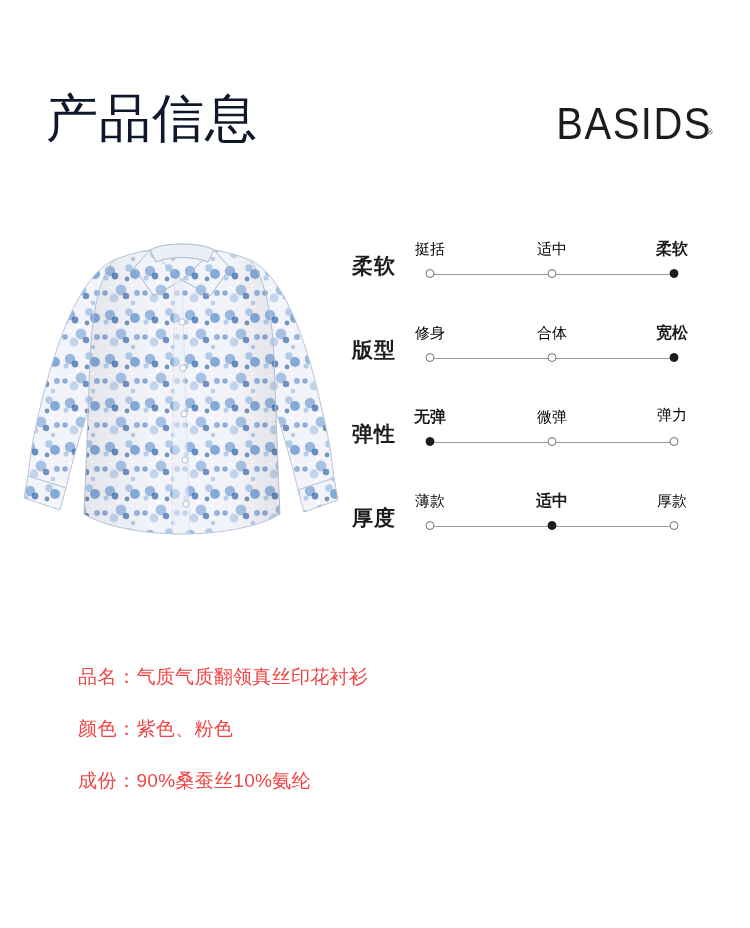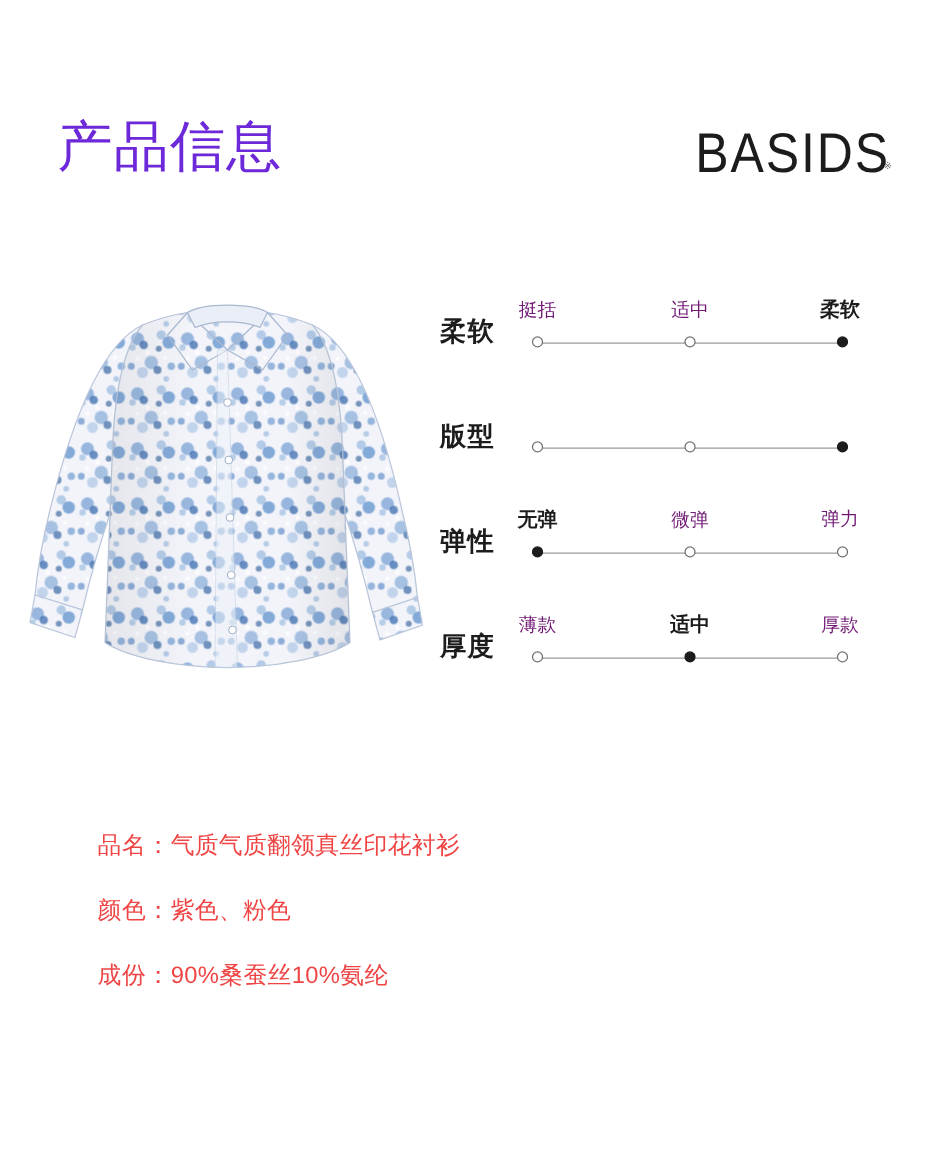--- a/index.html
+++ b/index.html
@@ -21,25 +21,25 @@
     position: absolute;
     left: 0;
     top: 92px;
     width: 750px;
     height: 64px;
   }
   .page-title {
     position: absolute;
     left: 46px;
     top: 0;
-    font-size: 44px;
+    font-size: 52px;
     line-height: 52px;
     letter-spacing: 1px;
     font-weight: 400;
-    color: #6d28d9;
+    color: #0f172a;
     white-space: nowrap;
   }
   .brand-logo {
     position: absolute;
     right: 38px;
     top: 4px;
     font-size: 40px;
     line-height: 48px;
     letter-spacing: 1.5px;
     font-family: "Liberation Sans", "DejaVu Sans", sans-serif;
@@ -101,21 +101,21 @@
   }
   .tick-labels {
     position: relative;
     height: 26px;
   }
   .tick-label {
     position: absolute;
     top: 0;
     font-size: 15px;
     line-height: 22px;
-    color: #701a75;
+    color: #000000;
     white-space: nowrap;
     transform: translateX(-50%);
   }
   .tick-label.active {
     color: #1c1c1c;
     font-weight: bold;
     font-size: 16px;
   }
   .track {
     position: absolute;
@@ -238,20 +238,25 @@
       <div class="track"></div>
       <div class="dot" style="left:6px;"></div>
       <div class="dot" style="left:128px;"></div>
       <div class="dot filled" style="left:250px;"></div>
     </div>
   </div>
 
   <div class="attr-row">
     <div class="attr-label">版型</div>
     <div class="attr-scale">
+      <div class="tick-labels">
+        <div class="tick-label" style="left:6px;">修身</div>
+        <div class="tick-label" style="left:128px;">合体</div>
+        <div class="tick-label active" style="left:248px;">宽松</div>
+      </div>
       <div class="track"></div>
       <div class="dot" style="left:6px;"></div>
       <div class="dot" style="left:128px;"></div>
       <div class="dot filled" style="left:250px;"></div>
     </div>
   </div>
 
   <div class="attr-row">
     <div class="attr-label">弹性</div>
     <div class="attr-scale">

